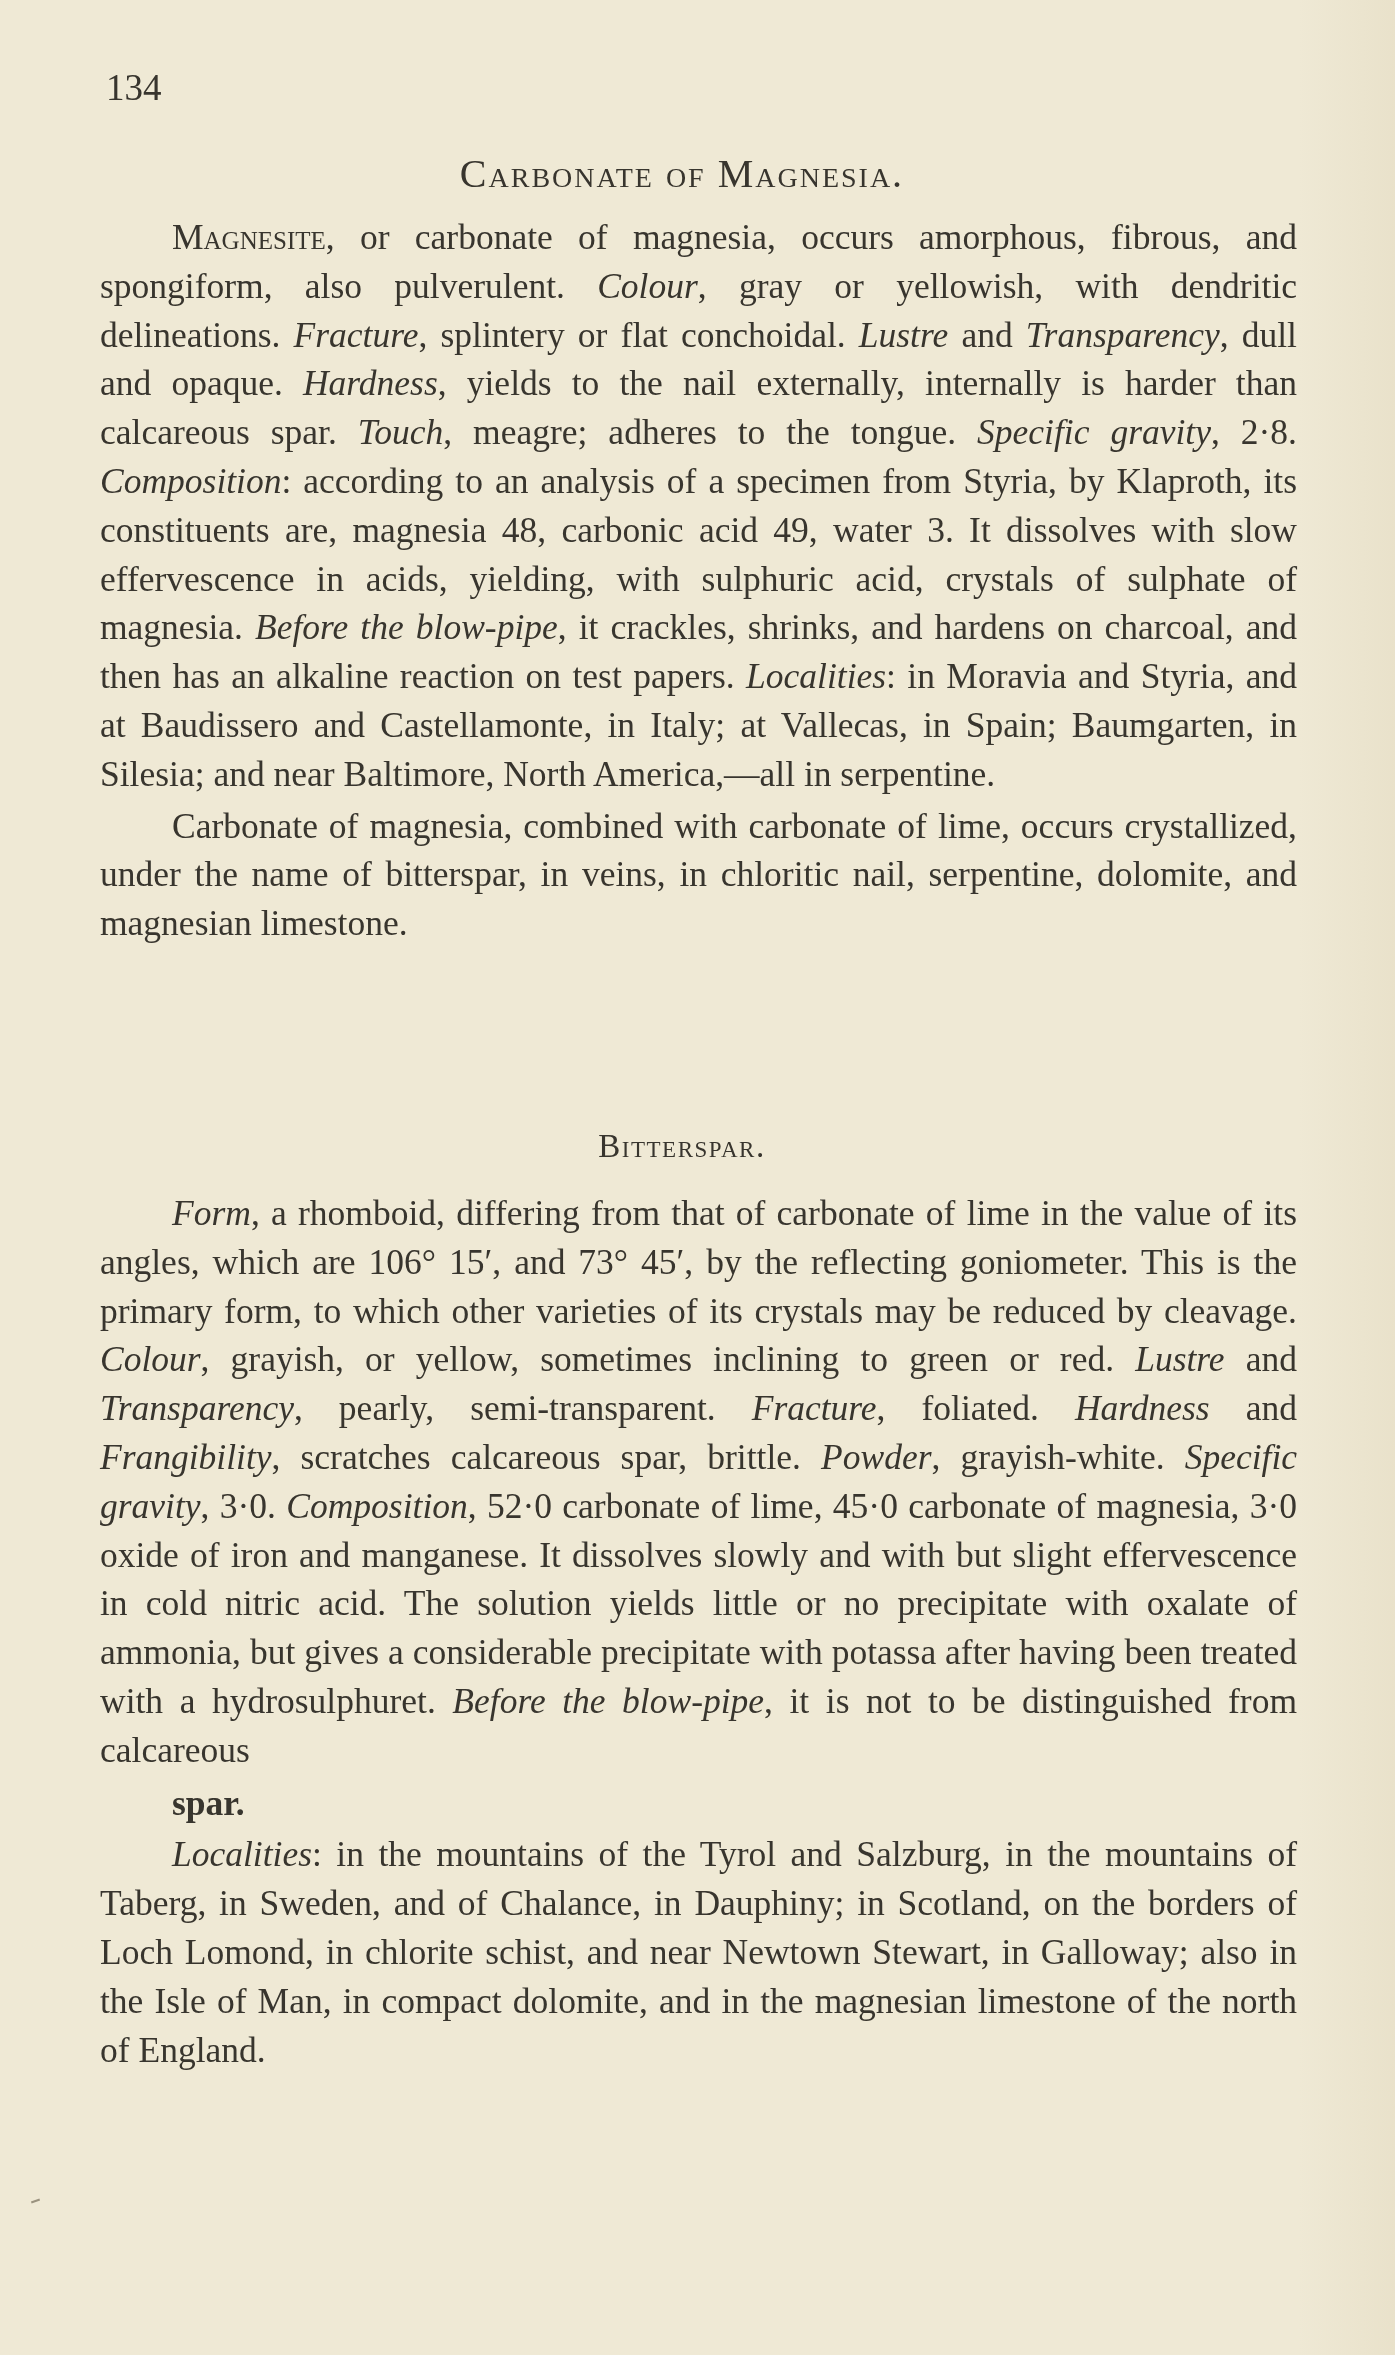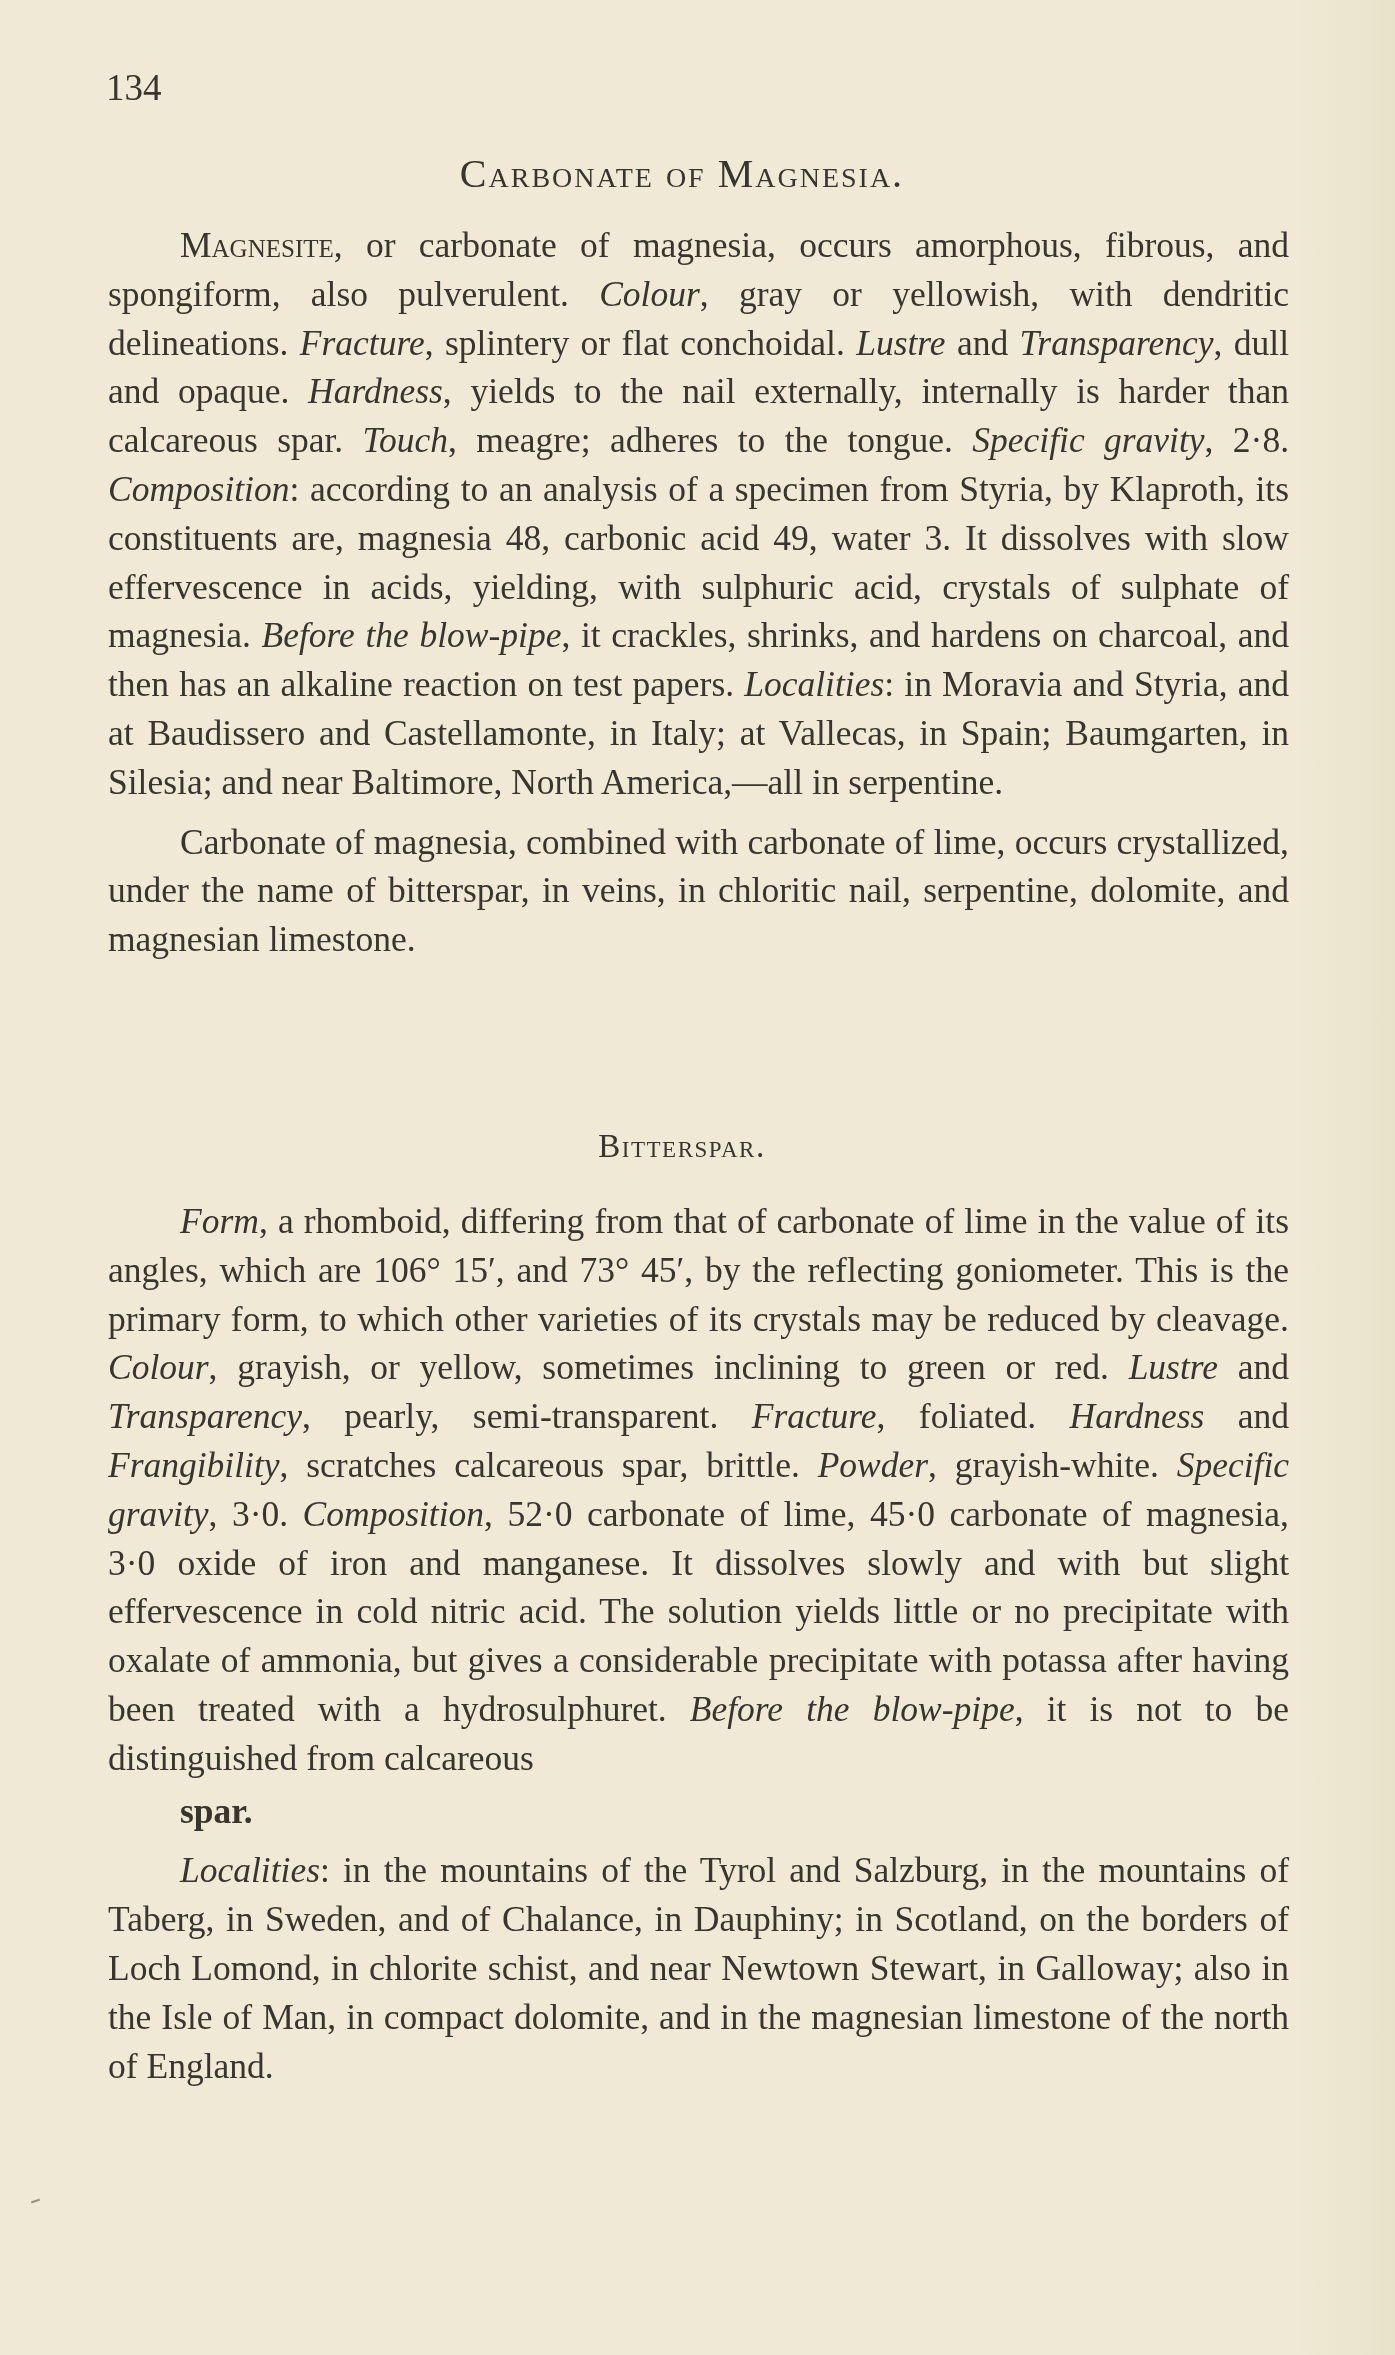--- a/index.html
+++ b/index.html
@@ -12,21 +12,21 @@
     position: relative;
   }
   .page { position: absolute; left: 0; top: 0; width: 1395px; height: 2355px; }
   .running-head { position: absolute; top: 42px; left: 100px; width: 1200px; height: 44px; margin-top: 24px; }
   .page-number { position: absolute; left: 6px; top: 0; font-size: 37px; letter-spacing: 0px; }
   .running-title { position: absolute; left: 0; right: 0; top: 20px; text-align: center; font-size: 22px; letter-spacing: 2.5px; }
   .section-title { position: absolute; left: 82px; width: 1200px; text-align: center; font-variant: small-caps; }
   .title-1 { top: 150px; font-size: 40px; letter-spacing: 2px; }
   .title-2 { top: 1128px; font-size: 33px; letter-spacing: 1.5px; text-align: center; }
   .text-block { position: absolute; left: 97px; width: 1203px; font-size: 35.5px; line-height: 48.8px; text-align: justify; }
-  .text-block p { margin: 11px; text-indent: 72px; }
+  .text-block p { margin: 3px; text-indent: 72px; }
   .block-1 { top: 210px; }
   .block-2 { top: 1186px; }
   .sc { font-variant: small-caps; }
   i { font-style: italic; }
   .spar-line { display: block; margin-top: 4px; font-weight: bold; }
   .edge-dash { position: absolute; left: 31px; top: 2200px; width: 9px; height: 2px; background: #9a927f; transform: rotate(-20deg); }
 </style>
 </head>
 <body>
 

